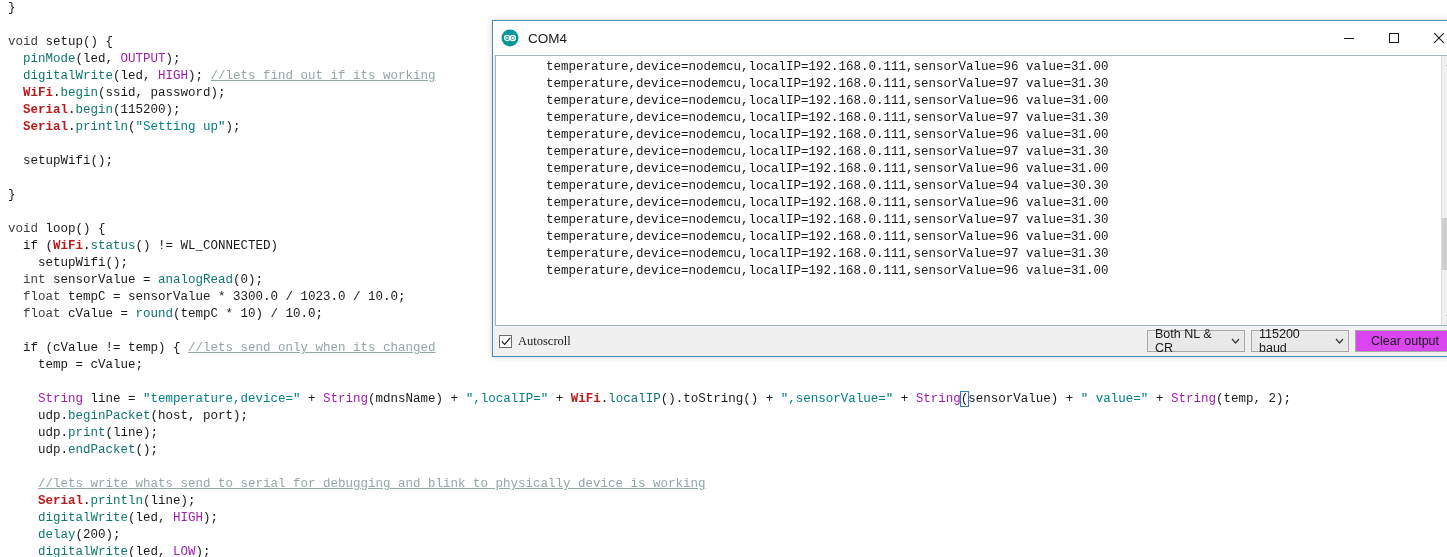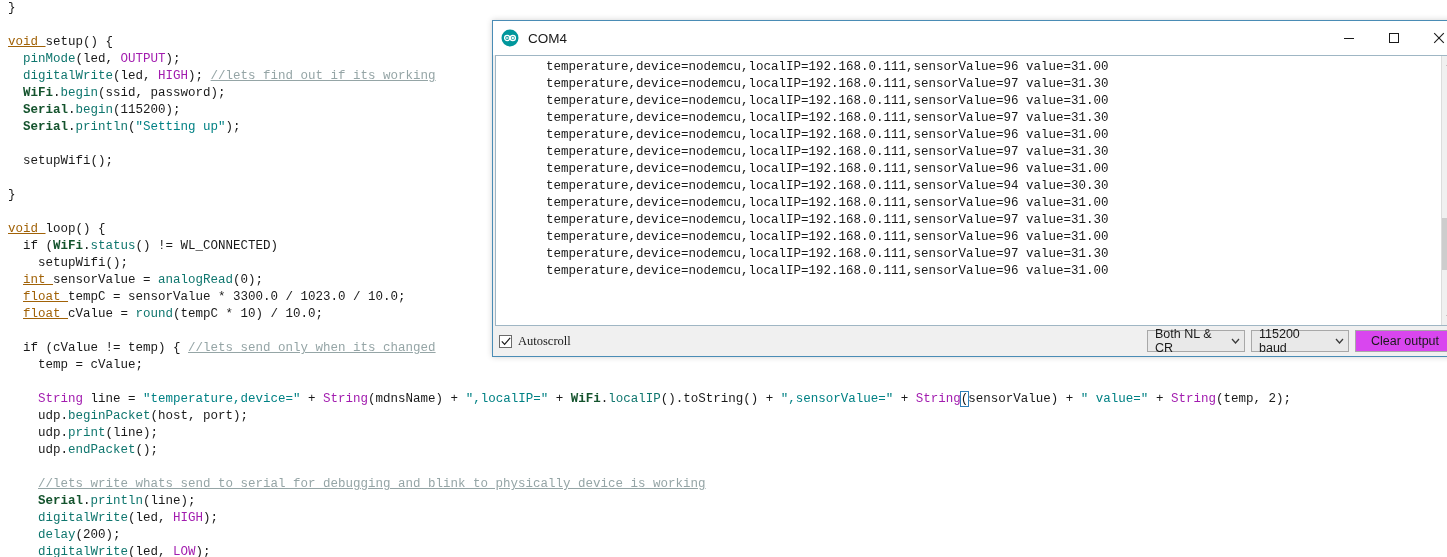--- a/index.html
+++ b/index.html
@@ -26,23 +26,23 @@
     line-height: 17px;
     color: #1a1a1a;
     white-space: pre;
     padding: 0;
   }
   #editor .ln {
     height: 17px;
     padding-left: 8px;
     white-space: pre;
   }
-  .kw   { color: #a16207; text-decoration: underline; }          
+  .kw   { color: #404040; }          
   .fn   { color: #0f766e; }          
-  .fnb  { color: #14532d; font-weight: bold; }
+  .fnb  { color: #b91c1c; font-weight: bold; }
   .cst  { color: #a21caf; }          
   .str  { color: #008184; }          
   .cmt  { color: #95a5a6; text-decoration: underline; }          
   .pln  { color: #1a1a1a; }
   .brkt { color: #1a1a1a; outline: 1px solid #2c7fb8; background: #ffffff; }
 
   
   #serial-monitor {
     position: absolute;
     left: 492px; top: 20px;

